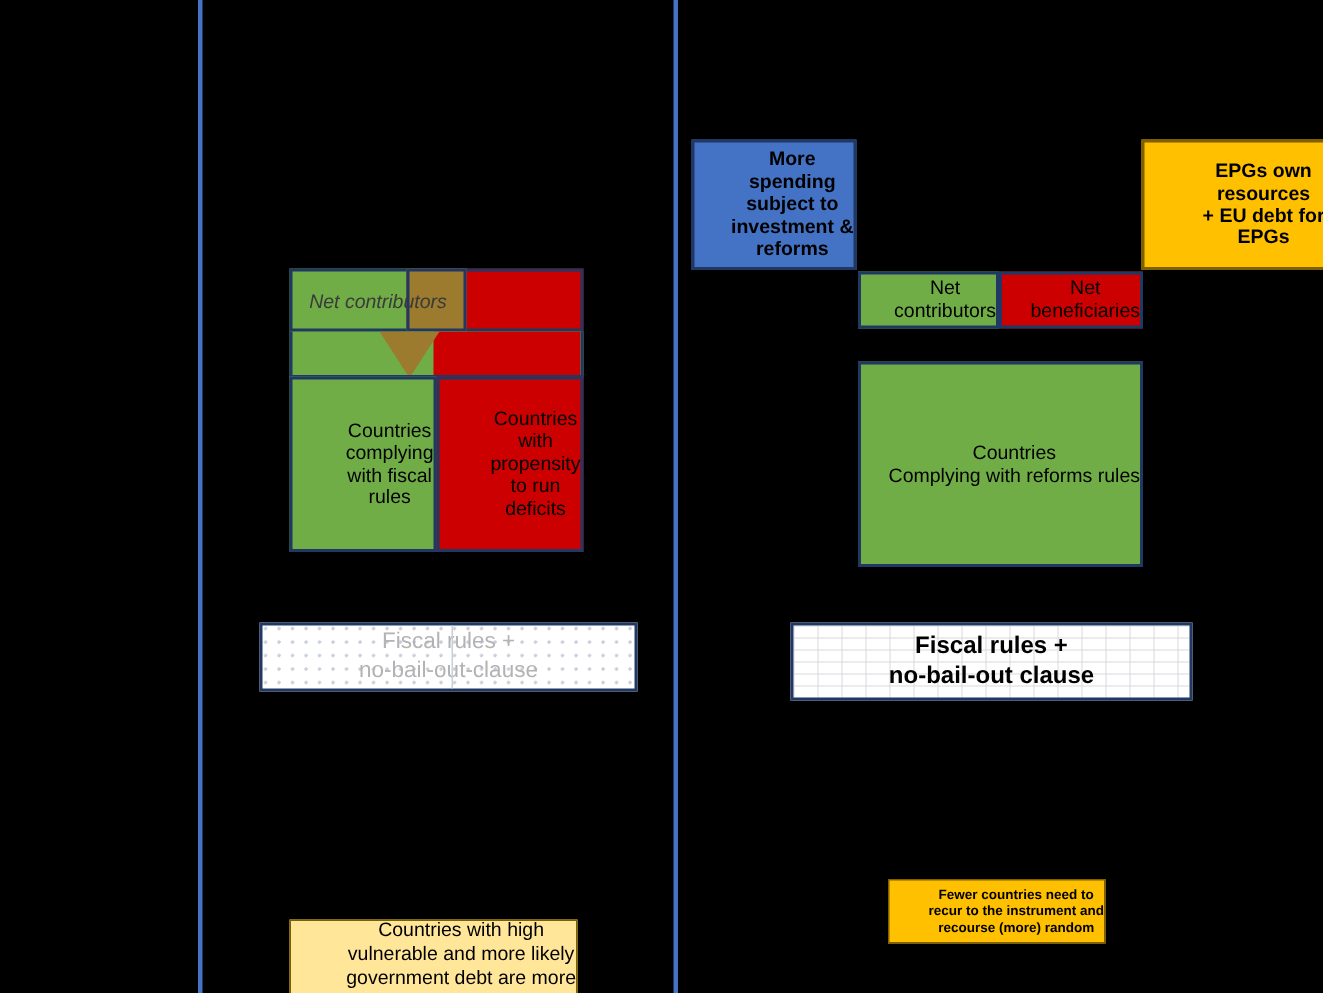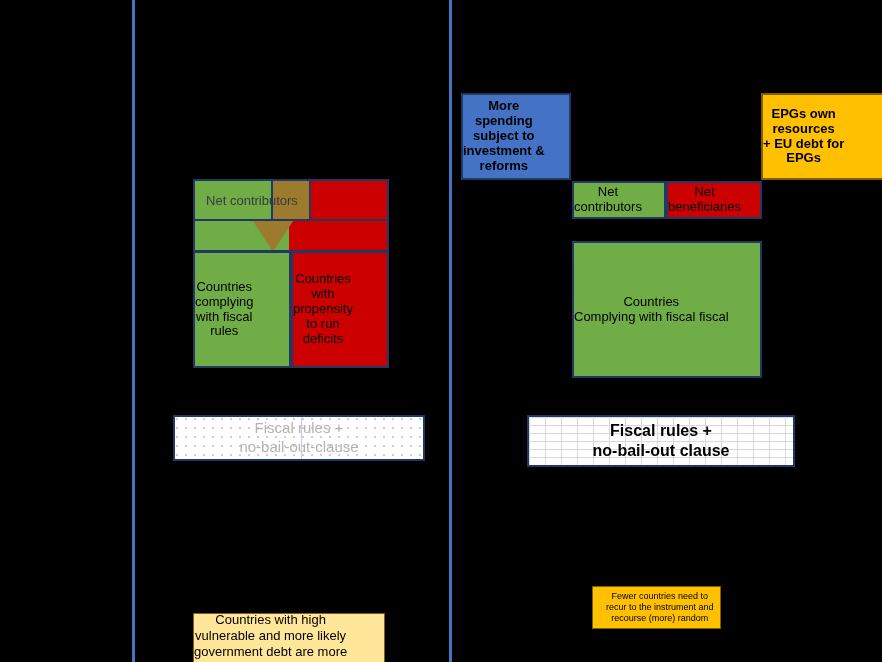--- a/index.html
+++ b/index.html
@@ -34,21 +34,21 @@
   }
   .vrule.left  { left: 132px; }
   .vrule.right { left: 449px; }
 
   
   .box {
     position: absolute;
     box-sizing: border-box;
     display: flex;
     align-items: center;
-    justify-content: flex-start;
+    justify-content: flex-end;
     text-align: center;
     line-height: 1.15;
     border: 2px solid #1F3864;
   }
 
   .green  { background: #70AD47; }
   .red    { background: #CC0000; }
   .blue   { background: #4472C4; }
   .yellow { background: #FFC000; }
   .paleyellow { background: #FFE699; }
@@ -59,20 +59,21 @@
     font-weight: 400;
   }
 
   
   .venn {
     position: absolute;
     left: 193px;
     top: 179px;
     width: 196px;
     height: 73px;
+    font-style: italic;
   }
   .venn .lobe {
     position: absolute;
     box-sizing: border-box;
     border: 2px solid #1F3864;
   }
   .venn .lobe.greenlobe {
     left: 0; top: 0;
     width: 118px; height: 42px;
     background: #70AD47;
@@ -199,22 +200,22 @@
   }
 
   
   .note-left {
     left: 193px; top: 613px; width: 192px; height: 62px;
     font-size: 13px; font-weight: 400;
     border: 1px solid #7F6000;
     line-height: 1.22;
   }
   .note-right {
-    left: 592px; top: 586px; width: 129px; height: 43px;
-    font-size: 9px; font-weight: 400;
+    left: 592px; top: 586px; width: 145px; height: 43px;
+    font-size: 9px; font-weight: 700;
     border: 1px solid #7F6000;
     line-height: 1.25;
     padding-left: 13px;
   }
 
   .tline { display: block; }
 </style>
 </head>
 <body>
 
@@ -299,21 +300,21 @@
   <div class="box red r-cap-red">
     <div>
       <span class="tline">Net</span>
       <span class="tline">beneficiaries</span>
     </div>
   </div>
 
   <div class="box green r-big-green">
     <div>
       <span class="tline">Countries</span>
-      <span class="tline">Complying with fiscal fiscal</span>
+      <span class="tline">Complying with reforms rules</span>
     </div>
   </div>
 
   <div class="wall wall-right">
     <div>
       <span class="tline">Fiscal rules +</span>
       <span class="tline">no-bail-out clause</span>
     </div>
   </div>
 

